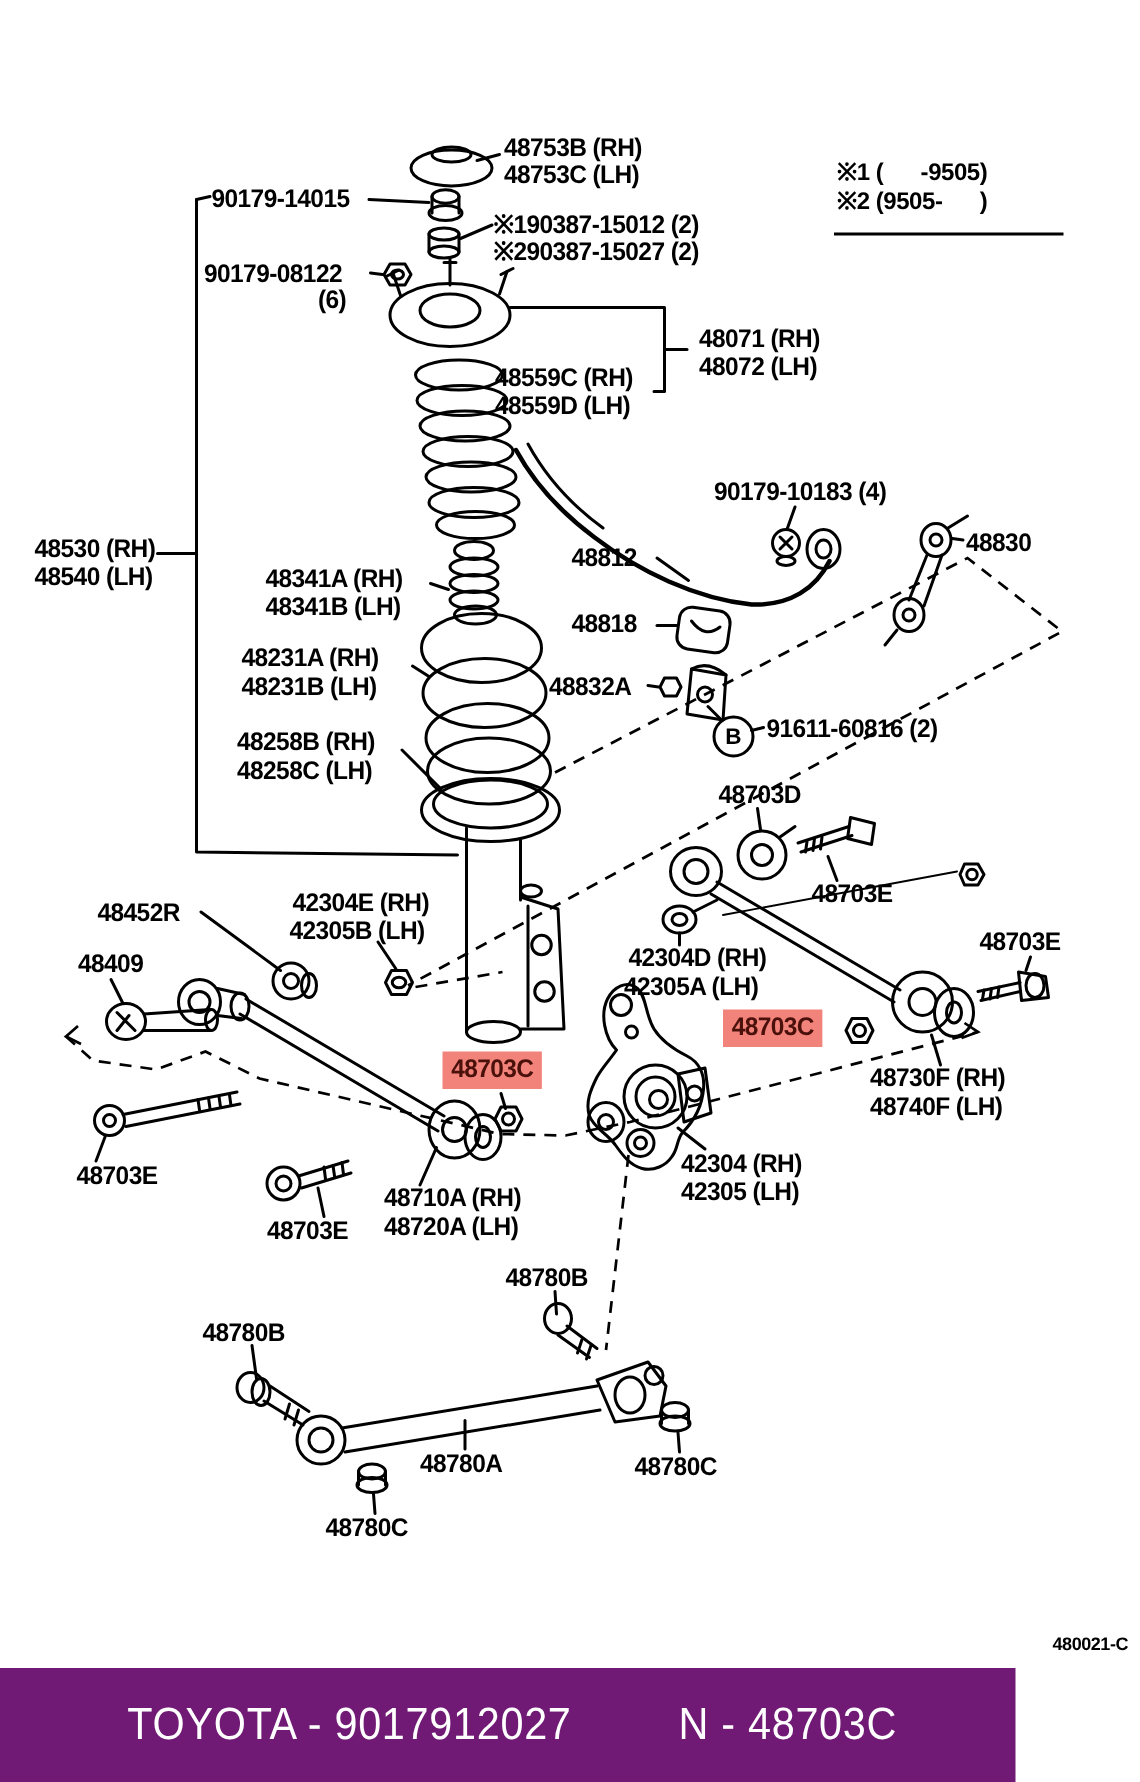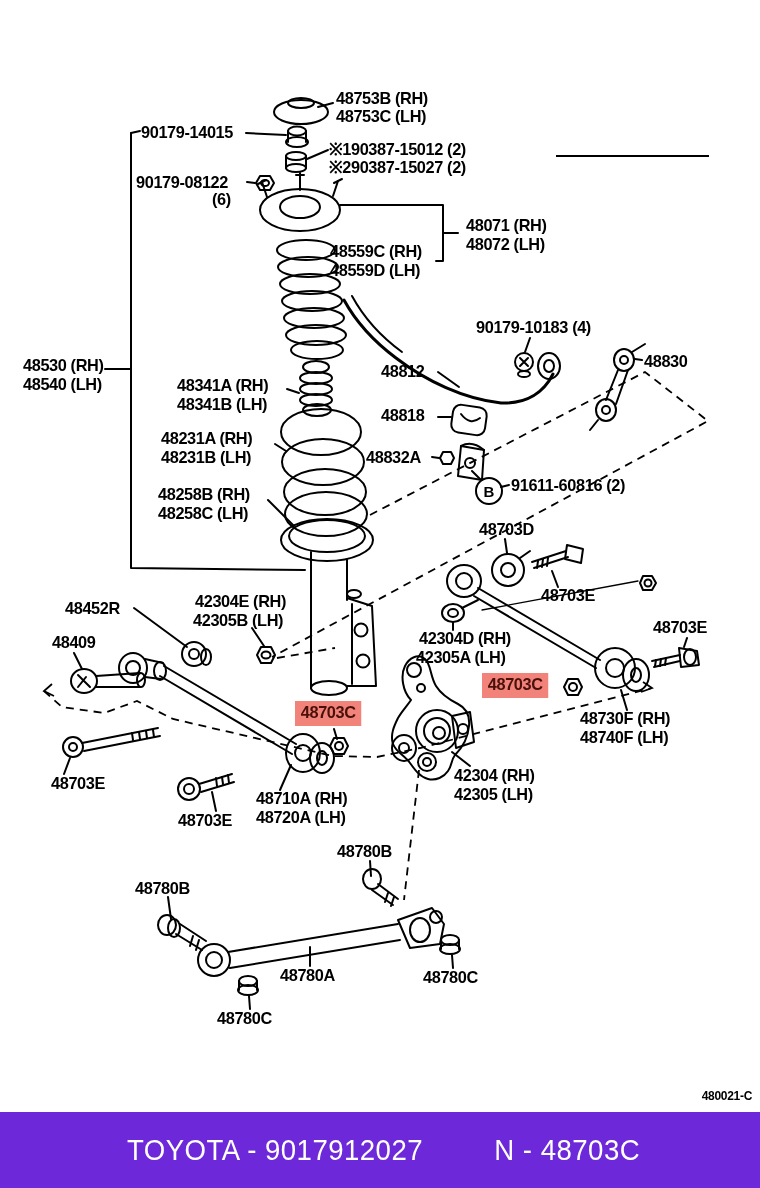--- a/index.html
+++ b/index.html
@@ -9,21 +9,21 @@
   .lbl{position:absolute;font-family:"Liberation Sans",sans-serif;font-weight:700;
        font-size:17px;line-height:18px;letter-spacing:-0.4px;color:#000;white-space:nowrap;
        transform:scaleX(0.96);transform-origin:left top;}
   .lbl.hl{background:var(--hl,#f2837b);color:#4a100a;padding:3px 6px 4px;}
   .bcallout{position:absolute;width:24px;height:24px;border:2.5px solid #000;border-radius:50%;
        font-weight:700;font-size:15px;display:flex;align-items:center;justify-content:center;color:#000;}
   .note{position:absolute;left:558px;top:106px;font-weight:700;font-size:16px;line-height:19px;
        white-space:pre;letter-spacing:-0.3px;}
   .note-underline{position:absolute;left:556px;top:155px;width:153px;border-top:2px solid #000;}
   .figcode{position:absolute;right:8px;top:1089px;font-weight:700;font-size:12px;letter-spacing:-0.3px;}
-  .footer{position:absolute;left:0;top:1112px;width:760px;height:76px;background:#6d28d9;
+  .footer{position:absolute;left:0;top:1112px;width:677px;height:76px;background:#701a75;
        display:flex;align-items:center;justify-content:center;gap:52px;}
   .footer span{color:#fff;font-size:30px;font-weight:400;letter-spacing:0.5px;
        transform:scaleX(0.92);white-space:nowrap;}
 </style>
 </head>
 <body>
 
 <div id="page">
 
   <svg id="linework" width="760" height="1085" viewBox="0 0 760 1085">
@@ -299,20 +299,22 @@
       <div class="lbl" style="left: 178px; top: 812px;">48703E</div>
       <div class="lbl" style="left: 337px; top: 843px;">48780B</div>
       <div class="lbl" style="left: 135px; top: 880px;">48780B</div>
       <div class="lbl" style="left: 280px; top: 967px;">48780A</div>
       <div class="lbl" style="left: 423px; top: 969px;">48780C</div>
       <div class="lbl" style="left: 217px; top: 1010px;">48780C</div>
     </div>
 
   <div class="bcallout" id="bcallout" style="left: 475px; top: 477px;">B</div>
 
+  <div class="note"><span>※1 (      -9505)</span>
+<span>※2 (9505-      )</span></div>
   <div class="note-underline"></div>
 
   <div class="figcode">480021-C</div>
 
   <div class="footer">
     <span>TOYOTA - 9017912027</span>
     <span>N - 48703C</span>
   </div>
 
 </div>

